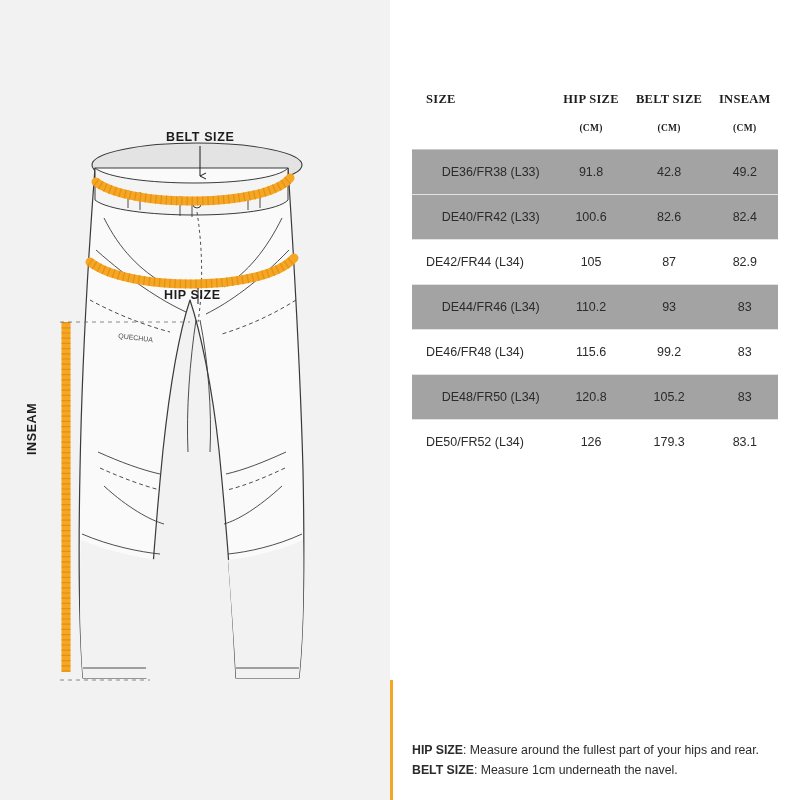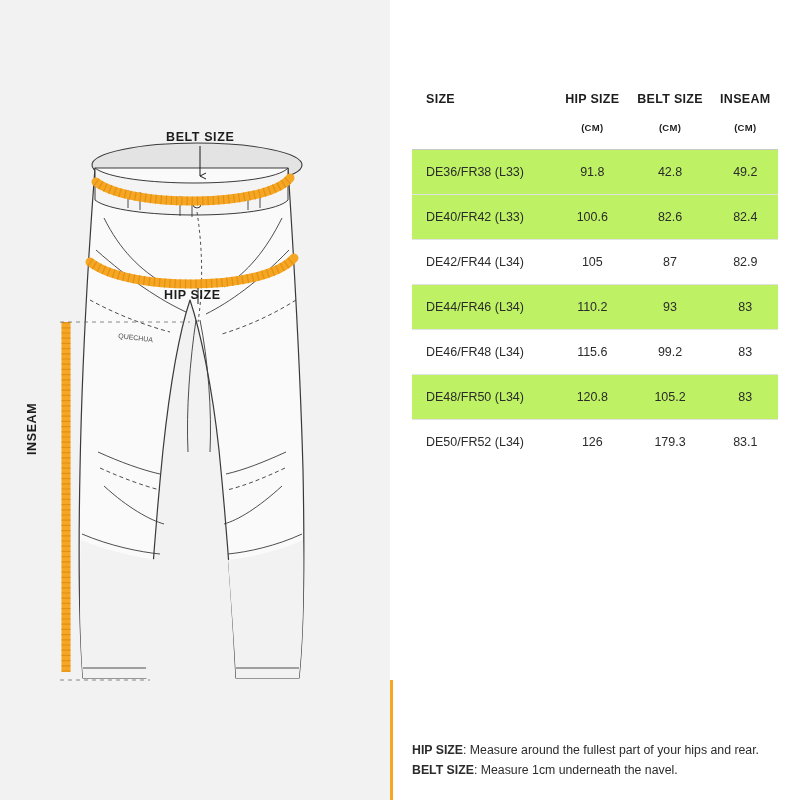--- a/index.html
+++ b/index.html
@@ -71,23 +71,23 @@
     margin-top: 16px;
   }
   table.size-table th.col-size { text-align: left; padding-left: 14px; }
   table.size-table td {
     padding: 15px 0;
     text-align: center;
     color: #2b2b2b;
     font-size: 12.5px;
   }
   table.size-table td.col-size { text-align: left; padding-left: 14px; }
-  table.size-table tbody tr.striped td { background: #bef264; }
+  table.size-table tbody tr.striped td { background: #a3a3a3; text-align: center; }
   table.size-table tbody tr td { border-top: 1px solid #e2e2e2; }
-  table.size-table thead tr th { border-bottom: 1px solid #c9c9c9; }
+  table.size-table thead tr th { border-bottom: 1px solid #c9c9c9; font-family: Liberation Serif, serif; }
 
   .footer-notes {
     position: absolute;
     left: 22px; top: 740px;
     width: 370px;
     font-size: 12.3px;
     line-height: 20px;
     color: #2b2b2b;
   }
   .footer-notes b { font-weight: bold; }

